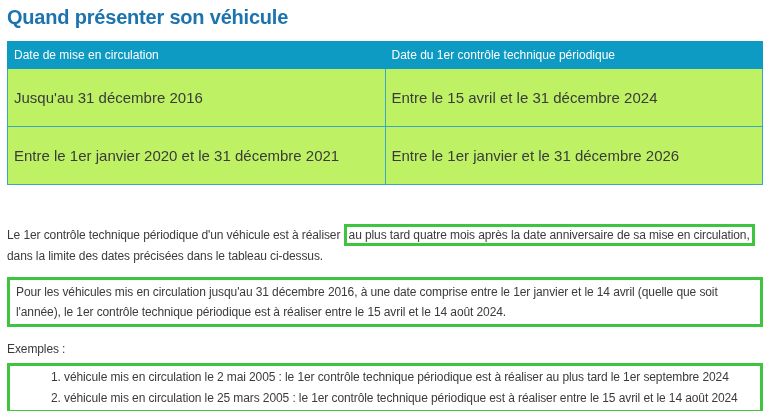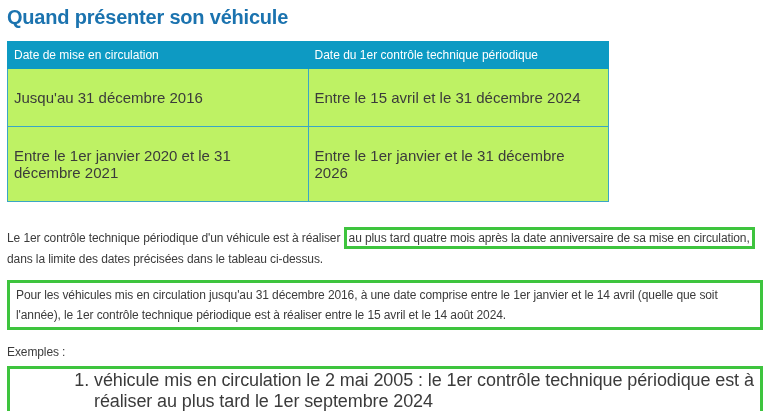--- a/index.html
+++ b/index.html
@@ -32,23 +32,23 @@
     letter-spacing: -0.2px;
   }
   .body-text {
     font-size: 12px;
     line-height: 21px;
     margin: 0;
     letter-spacing: -0.1px;
   }
   .intro { margin-bottom: 6px; }
   .schedule-table {
-    width: 602px;
+    width: 756px;
     border-collapse: collapse;
-    margin: 12px 0 26px 0;
+    margin: 12px 0 40px 0;
     table-layout: fixed;
   }
   .schedule-table th {
     background: var(--table-header-teal);
     color: #ffffff;
     font-weight: normal;
     text-align: left;
     font-size: 12px;
     padding: 6px 6px;
     border: 1px solid var(--table-header-teal);
@@ -74,24 +74,23 @@
   }
   .april-rule-box { margin-bottom: 12px; }
   .april-rule-box .body-text { line-height: 20px; }
   .examples-label { margin: 0 0 3px 0; }
   .examples-box { padding: 1px 6px; }
   .examples-box ol {
     margin: 0;
     padding-left: 48px;
   }
   .examples-box li {
-    font-size: 18px;
+    font-size: 12px;
     line-height: 21px;
     letter-spacing: -0.1px;
-    margin-left: 30px;
   }
 </style>
 </head>
 <body>
 
 <div class="page">
 
   <h1 class="page-title">Quand présenter son véhicule</h1>
 
 

